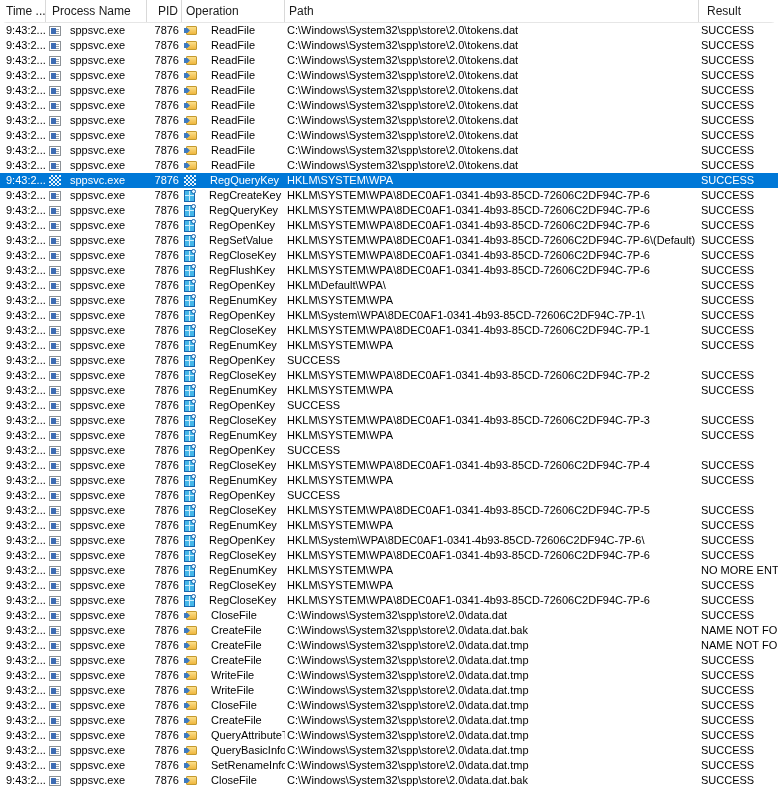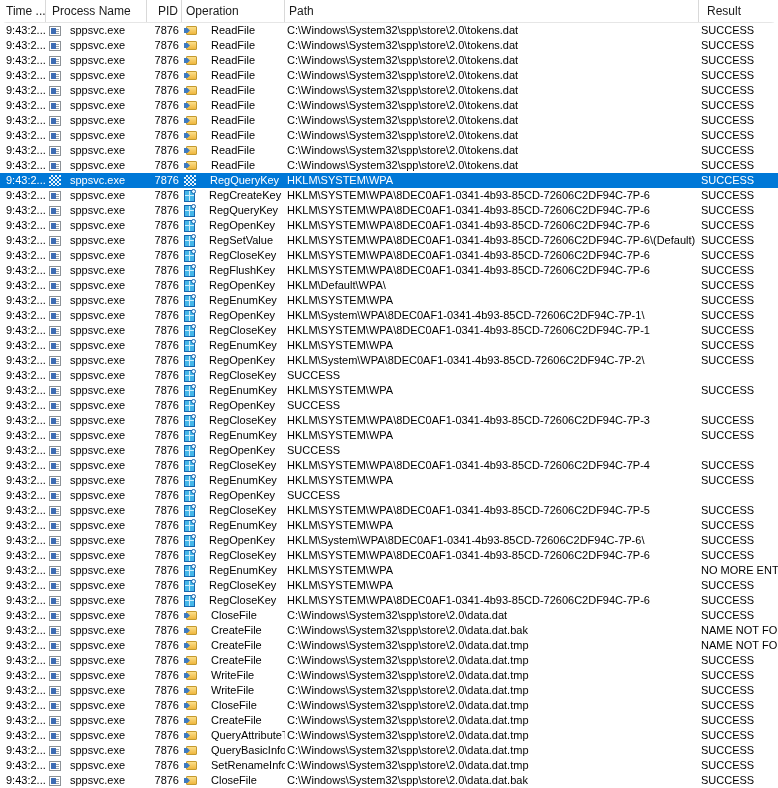--- a/index.html
+++ b/index.html
@@ -382,34 +382,34 @@
       <div class="cell c-time">9:43:2...</div>
       <div class="cell c-proc">
         <span class="ic icon-proc"></span>
         <span>sppsvc.exe</span>
       </div>
       <div class="cell c-pid">7876</div>
       <div class="cell c-op">
         <span class="ic icon-reg"></span>
         <span>RegOpenKey</span>
       </div>
-      <div class="cell c-path">HKLM\System\WPA\8DEC0AF1-0341-4b93-85CD-72606C2DF94C-7P-2\</div>
-      <div class="cell c-result">SUCCESS</div>
-    </div>
-      <div class="row cols">
-      <div class="cell c-time">9:43:2...</div>
-      <div class="cell c-proc">
-        <span class="ic icon-proc"></span>
-        <span>sppsvc.exe</span>
-      </div>
-      <div class="cell c-pid">7876</div>
-      <div class="cell c-op">
-        <span class="ic icon-reg"></span>
-        <span>RegCloseKey</span>
-      </div>
+      <div class="cell c-result">SUCCESS</div>
+    </div>
+      <div class="row cols">
+      <div class="cell c-time">9:43:2...</div>
+      <div class="cell c-proc">
+        <span class="ic icon-proc"></span>
+        <span>sppsvc.exe</span>
+      </div>
+      <div class="cell c-pid">7876</div>
+      <div class="cell c-op">
+        <span class="ic icon-reg"></span>
+        <span>RegCloseKey</span>
+      </div>
+      <div class="cell c-path">HKLM\SYSTEM\WPA\8DEC0AF1-0341-4b93-85CD-72606C2DF94C-7P-2</div>
       <div class="cell c-result">SUCCESS</div>
     </div>
       <div class="row cols">
       <div class="cell c-time">9:43:2...</div>
       <div class="cell c-proc">
         <span class="ic icon-proc"></span>
         <span>sppsvc.exe</span>
       </div>
       <div class="cell c-pid">7876</div>
       <div class="cell c-op">

